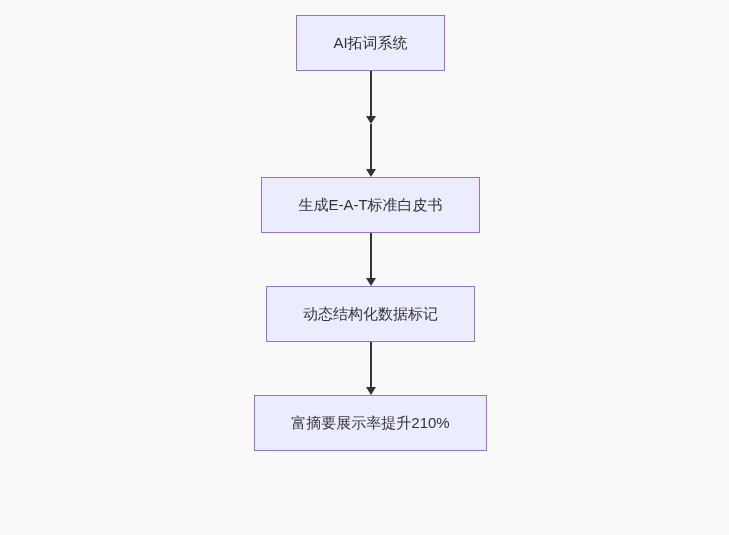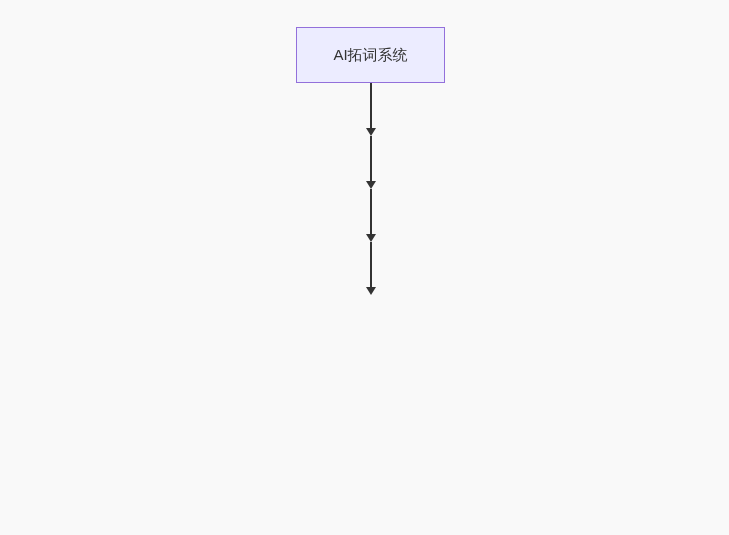--- a/index.html
+++ b/index.html
@@ -30,21 +30,20 @@
     min-width: 146px;
     padding: 0 36px;
     background: #ECECFF;
     border: 1px solid #9370DB;
     display: flex;
     align-items: center;
     justify-content: center;
     color: #333333;
     font-size: 15px;
     white-space: nowrap;
-    margin-top: 12px;
   }
   .connector {
     height: 53px;
     display: flex;
     flex-direction: column;
     align-items: center;
   }
   .connector .line {
     width: 2px;
     height: 45px;
@@ -72,27 +71,36 @@
       <div class="line"></div>
       <div class="arrowhead"></div>
     </div>
 
 
     <div class="connector">
       <div class="line"></div>
       <div class="arrowhead"></div>
     </div>
 
+    <div class="node">
+      <span>生成E-A-T标准白皮书</span>
+    </div>
 
     <div class="connector">
       <div class="line"></div>
       <div class="arrowhead"></div>
     </div>
 
+    <div class="node">
+      <span>动态结构化数据标记</span>
+    </div>
 
     <div class="connector">
       <div class="line"></div>
       <div class="arrowhead"></div>
     </div>
 
+    <div class="node">
+      <span>富摘要展示率提升210%</span>
+    </div>
 
   </div>
 </div>
 
 </body></html>

